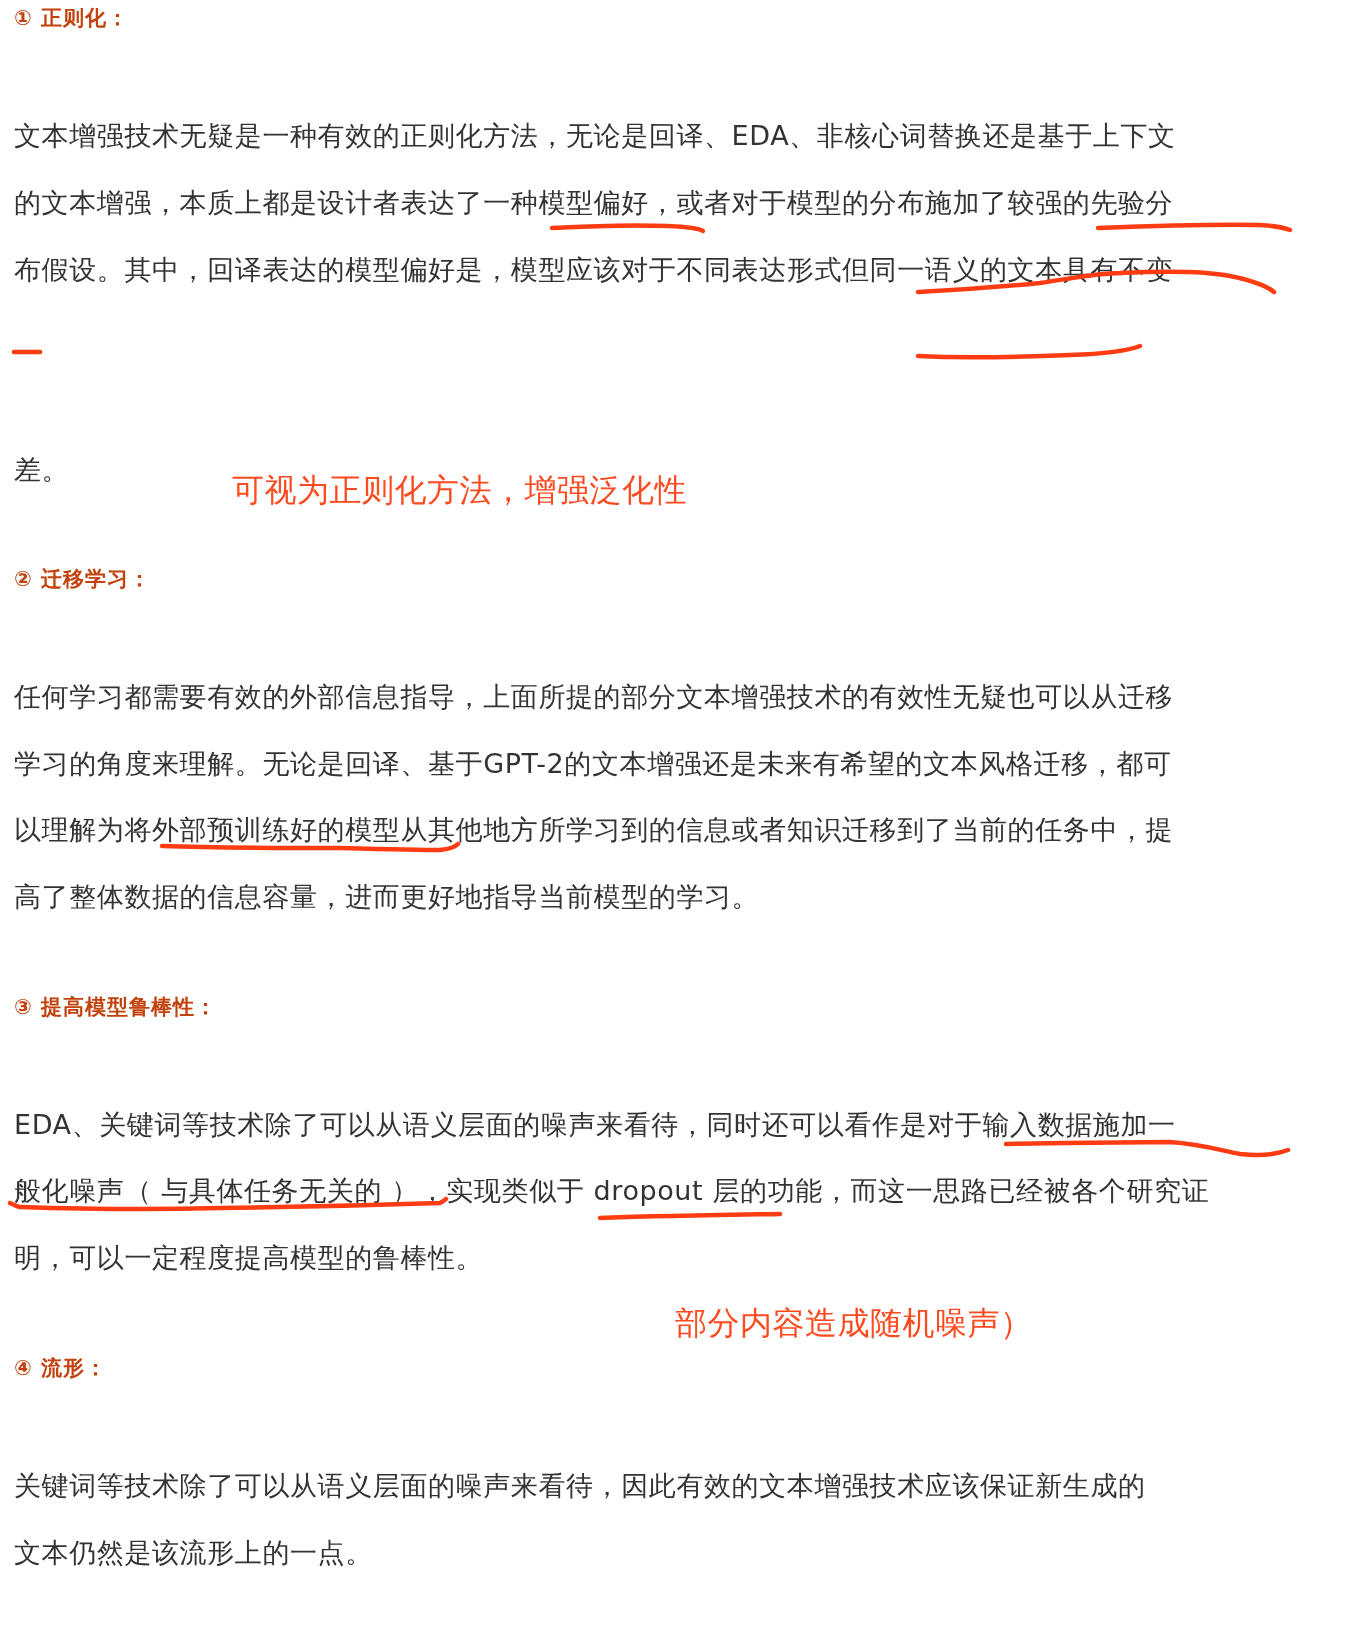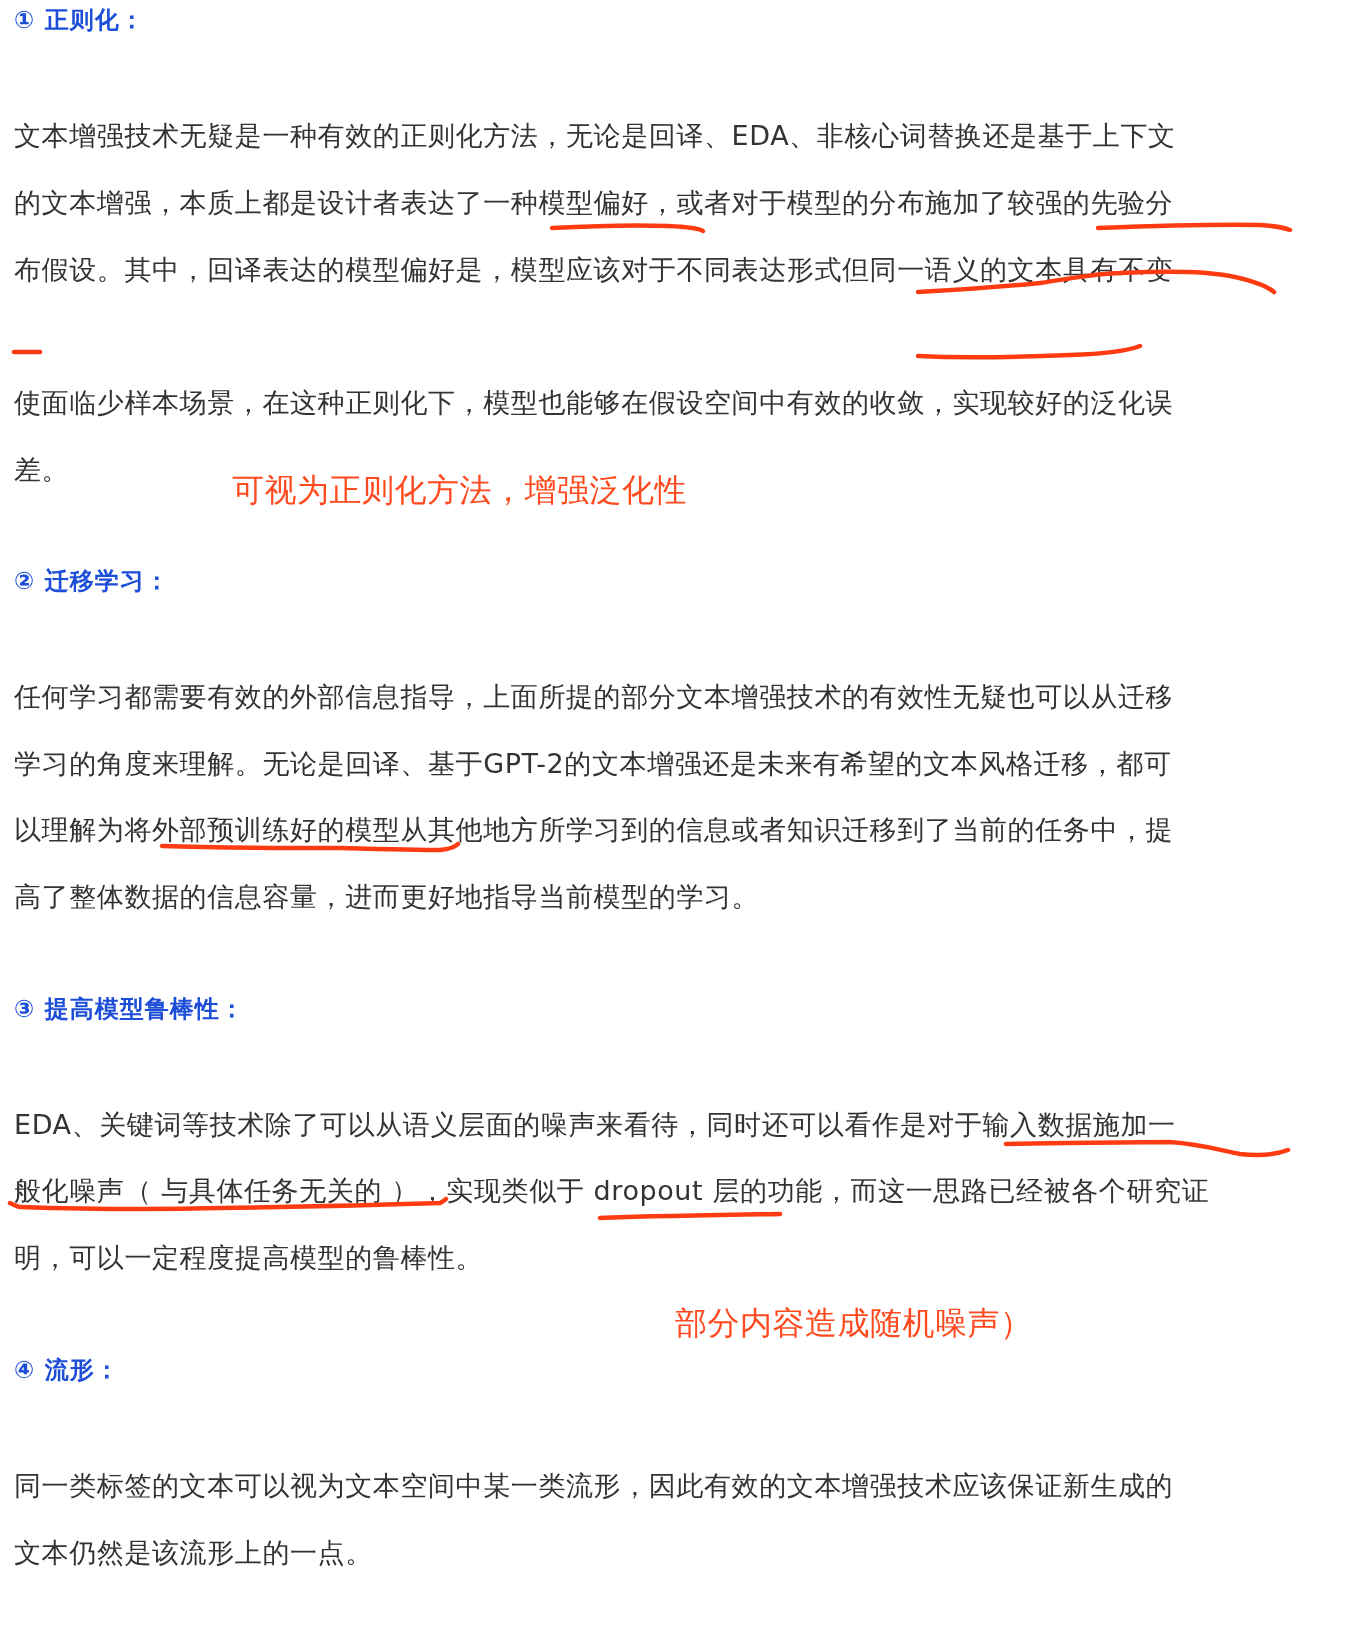--- a/index.html
+++ b/index.html
@@ -3,22 +3,22 @@
 <meta charset="utf-8">
 <style>
   html, body { margin: 0; padding: 0; background: #ffffff; }
   body {
     width: 1372px; height: 1650px; overflow: hidden; position: relative;
     font-family: "DejaVu Sans", "Liberation Sans", sans-serif;
     color: #333333;
   }
   .page { position: absolute; left: 0; top: 0; width: 1372px; height: 1650px; }
   .heading {
-    position: absolute; left: 14px; font-size: 24px; font-weight: bold;
-    color: #1d4ed8; letter-spacing: 1px; white-space: nowrap;
+    position: absolute; left: 14px; font-size: 21px; font-weight: bold;
+    color: #c2410c; letter-spacing: 1px; white-space: nowrap;
   }
   .line {
     position: absolute; left: 14px; font-size: 27px; color: #333333;
     white-space: nowrap; letter-spacing: 0.6px;
   }
   .note {
     position: absolute; font-size: 32px; color: #ff4a1f; white-space: nowrap;
     letter-spacing: 0.5px;
     margin-top: 32px;
   }
@@ -27,38 +27,37 @@
 </style>
 </head>
 <body>
 
 <div class="page">
 
   <div class="heading" style="top:4px">① 正则化：</div>
   <div class="line" style="top:185px">的文本增强，本质上都是设计者表达了一种模型偏好，或者对于模型的分布施加了较强的先验分</div>
   <div class="line" style="top:118px">文本增强技术无疑是一种有效的正则化方法，无论是回译、EDA、非核心词替换还是基于上下文</div>
   <div class="line" style="top:252px">布假设。其中，回译表达的模型偏好是，模型应该对于不同表达形式但同一语义的文本具有不变</div>
-  <div class="line" style="top:385px">使面临少样本场景，在这种正则化下，模型也能够在假设空间中有效的收敛，实现较好的泛化误</div>
   <div class="line" style="top:452px">差。</div>
   <div class="note" style="left:232px;top:437px">可视为正则化方法，增强泛化性</div>
 
   <div class="heading" style="top:565px">② 迁移学习：</div>
   <div class="line" style="top:679px">任何学习都需要有效的外部信息指导，上面所提的部分文本增强技术的有效性无疑也可以从迁移</div>
   <div class="line" style="top:746px">学习的角度来理解。无论是回译、基于GPT-2的文本增强还是未来有希望的文本风格迁移，都可</div>
   <div class="line" style="top:812px">以理解为将外部预训练好的模型从其他地方所学习到的信息或者知识迁移到了当前的任务中，提</div>
   <div class="line" style="top:879px">高了整体数据的信息容量，进而更好地指导当前模型的学习。</div>
 
   <div class="heading" style="top:993px">③ 提高模型鲁棒性：</div>
   <div class="line" style="top:1107px">EDA、关键词等技术除了可以从语义层面的噪声来看待，同时还可以看作是对于输入数据施加一</div>
   <div class="line" style="top:1173px">般化噪声（ 与具体任务无关的 ），实现类似于 dropout 层的功能，而这一思路已经被各个研究证</div>
   <div class="line" style="top:1240px">明，可以一定程度提高模型的鲁棒性。</div>
   <div class="note" style="left:675px;top:1270px">部分内容造成随机噪声）</div>
 
   <div class="heading" style="top:1354px">④ 流形：</div>
-  <div class="line" style="top:1468px">同一类标签的文本可以视为文本空间中某一类流形，因此有效的文本增强技术应该保证新生成的</div>
+  <div class="line" style="top:1468px">关键词等技术除了可以从语义层面的噪声来看待，因此有效的文本增强技术应该保证新生成的</div>
   <div class="line" style="top:1535px">文本仍然是该流形上的一点。</div>
 
   <svg class="marks" viewBox="0 0 1372 1650">
     <path d="M552 228 C590 226 640 225 668 226 C690 227 700 229 703 231"></path>
     <path d="M1098 228 C1150 226 1220 224 1260 225 C1275 226 1285 228 1290 230"></path>
     <path d="M918 292 C960 290 1000 287 1040 283 C1080 277 1100 273 1120 273 C1160 271 1200 270 1230 276 C1255 281 1268 287 1274 292"></path>
     <path d="M14 352 L40 352"></path>
     <path d="M918 356 C960 358 1020 357 1070 355 C1100 354 1125 352 1140 346"></path>
     <path d="M162 846 C220 848 280 848 340 848 C380 849 420 850 440 850 C450 849 455 847 458 844"></path>
     <path d="M1006 1144 C1060 1143 1130 1142 1170 1142 C1200 1144 1220 1150 1240 1154 C1260 1156 1278 1154 1288 1150"></path>

